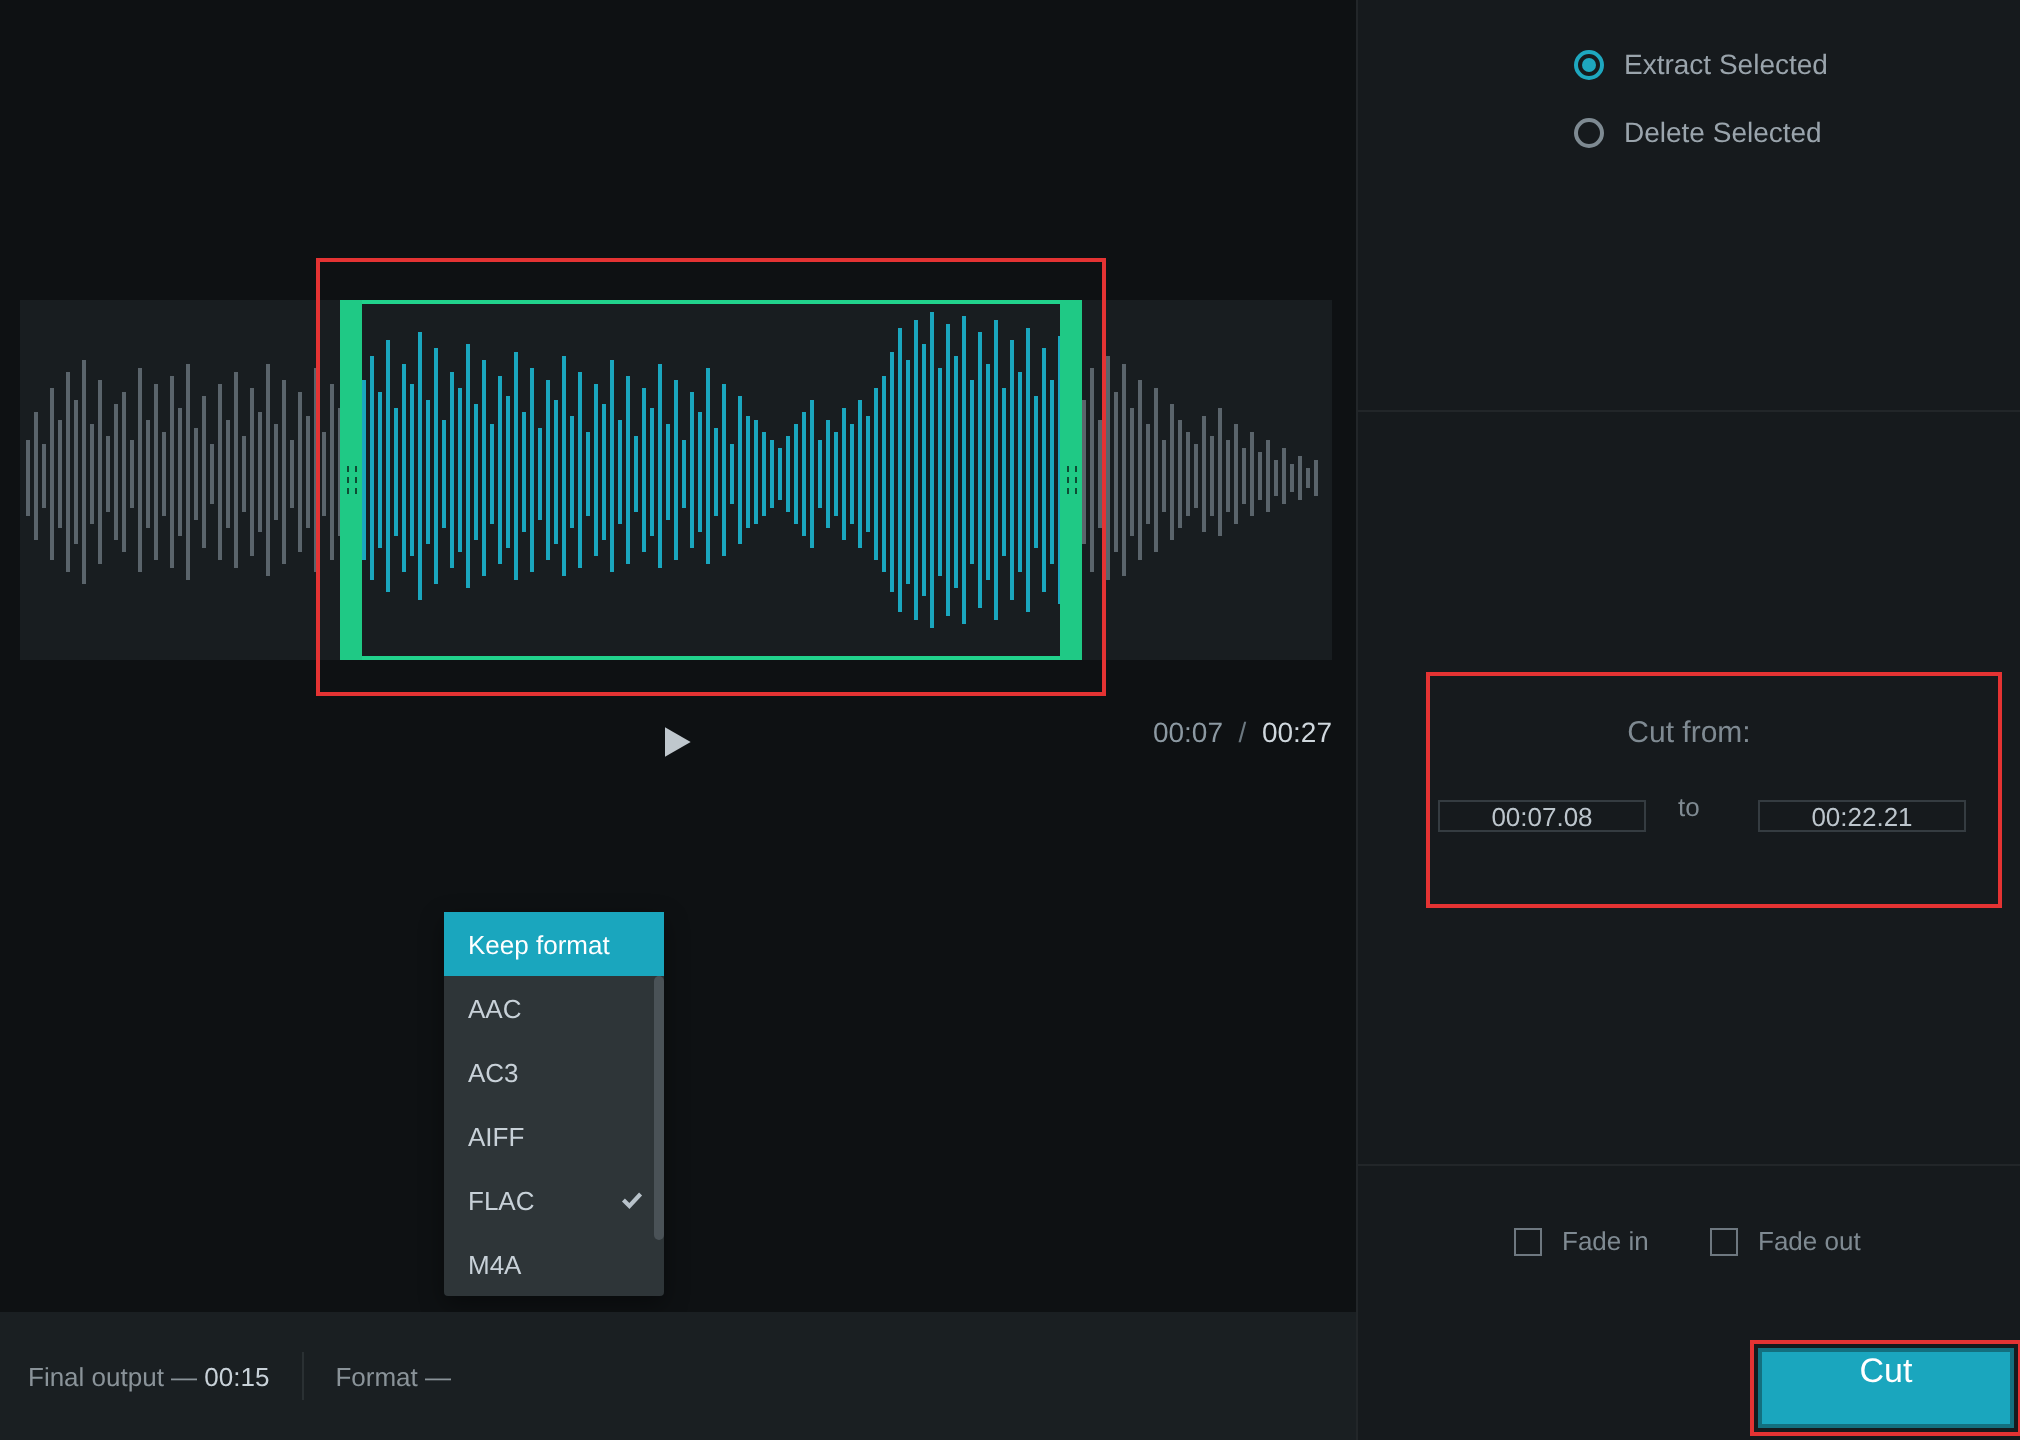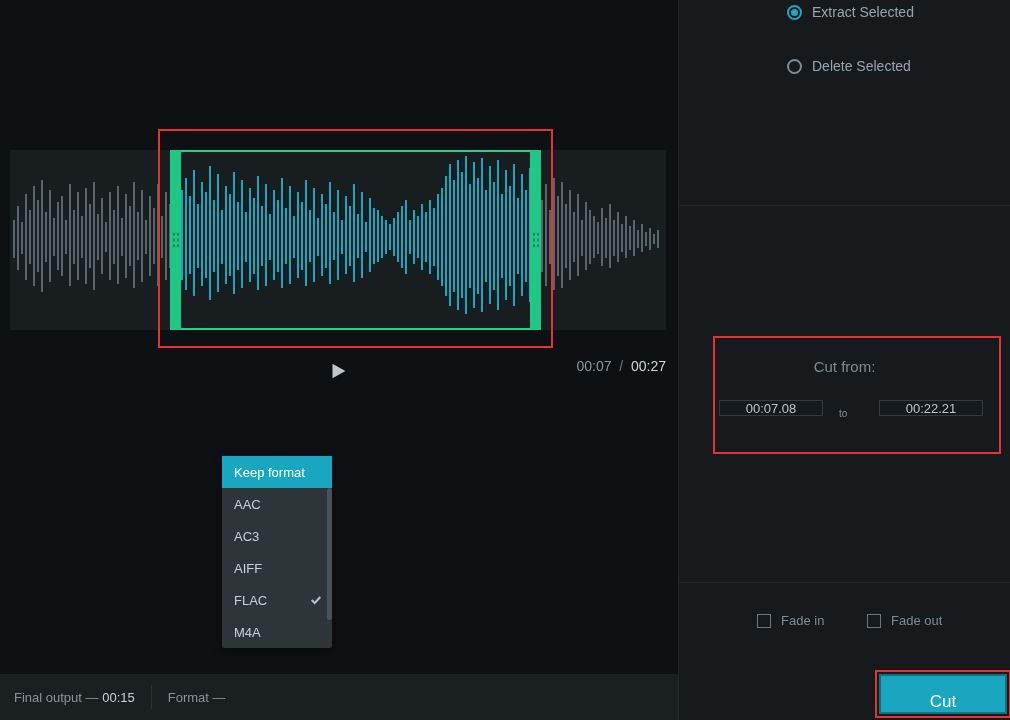--- a/index.html
+++ b/index.html
@@ -90,21 +90,21 @@
     width:12px; height:12px;
   }
   .fmt-item .chk svg{ width:12px; height:12px; stroke:#b8c2ca; fill:none; stroke-width:2.4; }
   .fmt-scroll{
     position:absolute; right:0; top:32px; bottom:28px; width:5px;
     background:#4a5257; border-radius:3px;
   }
 
   
   .status{
-    position:absolute; left:0; right:0; bottom:0; height:46px;
+    position:absolute; left:0; right:0; bottom:0; height:64px;
     background:#1a1f22;
     display:flex; align-items:center; gap:16px;
     padding:0 14px; font-size:13px; color:#8a9399;
   }
   .status .dim{ color:#c8d1d8; }
   .status .sep{ width:1px; height:24px; background:#2a3033; }
 
   
   .side{
     position:absolute; left:678px; top:0; width:332px; height:720px;
@@ -113,21 +113,21 @@
   }
   .side-sep{ position:absolute; left:0; right:0; height:1px; background:#222629; }
   .sep1{ top:205px; } .sep2{ top:582px; }
 
   
   .radio-row{
     position:absolute; left:108px;
     display:flex; align-items:center; gap:10px;
     font-size:14px; color:#9aa4ac; cursor:pointer;
   }
-  .radio-row.r1{ top:4px;align-items:center; } .radio-row.r2{ top:58px; }
+  .radio-row.r1{ top:24px;align-items:center; } .radio-row.r2{ top:58px; }
   .radio-outer{
     width:15px; height:15px; border:2px solid #7e8a92; border-radius:50%;
     display:flex; align-items:center; justify-content:center;
   }
   .radio-row.checked .radio-outer{ border-color:#1ea7bf; }
   .radio-inner{ width:7px; height:7px; border-radius:50%; background:#1ea7bf; display:none; }
   .radio-row.checked .radio-inner{ display:block; }
 
   
   .cutfrom-label{
@@ -137,40 +137,40 @@
   .cf-input{
     position:absolute; top:400px; width:104px; height:16px;
     background:transparent; border:1px solid #353c41;
     color:#bcc5cc; font-size:13px; text-align:center;
     outline:none;
   }
   .cf-from{ left:718px - 678px; } 
   .cf-from{ left:40px; }
   .cf-to{ left:200px; }
   .cf-to-word{
-    position:absolute; top:408px; left:160px; font-size:10px; color:#7f8a92;
+    position:absolute; top:396px; left:160px; font-size:13px; color:#7f8a92;
   }
   .hl-cut{ left:712px; top:336px; width:288px; height:118px; }
   
   .hl-cut{ left:34px; }
 
   
   .chk-row{
     position:absolute; top:613px; display:flex; gap:10px; align-items:center;
     font-size:13px; color:#7f8a92; cursor:pointer;
   }
-  .chk-row.f1{ left:78px; } .chk-row.f2{ left:188px;justify-content:flex-end; }
+  .chk-row.f1{ left:78px; } .chk-row.f2{ left:176px;justify-content:flex-end; }
   .chk-box{ width:14px; height:14px; border:1.5px solid #6e7880; }
 
   
   .cut-btn{
     position:absolute; left:200px; top:674px;
     width:128px; height:40px;
     background:#1aa6be; color:#fff;
-    display:flex; align-items:flex-end; justify-content:center;
+    display:flex; align-items:flex-start; justify-content:center;
     font-size:17px; cursor:pointer;
     border:2px solid #13707f;
   }
   .hl-btn{ left:196px; top:670px; width:136px; height:48px; }
 
 </style>
 </head>
 <body>
 
 <div class="main">

